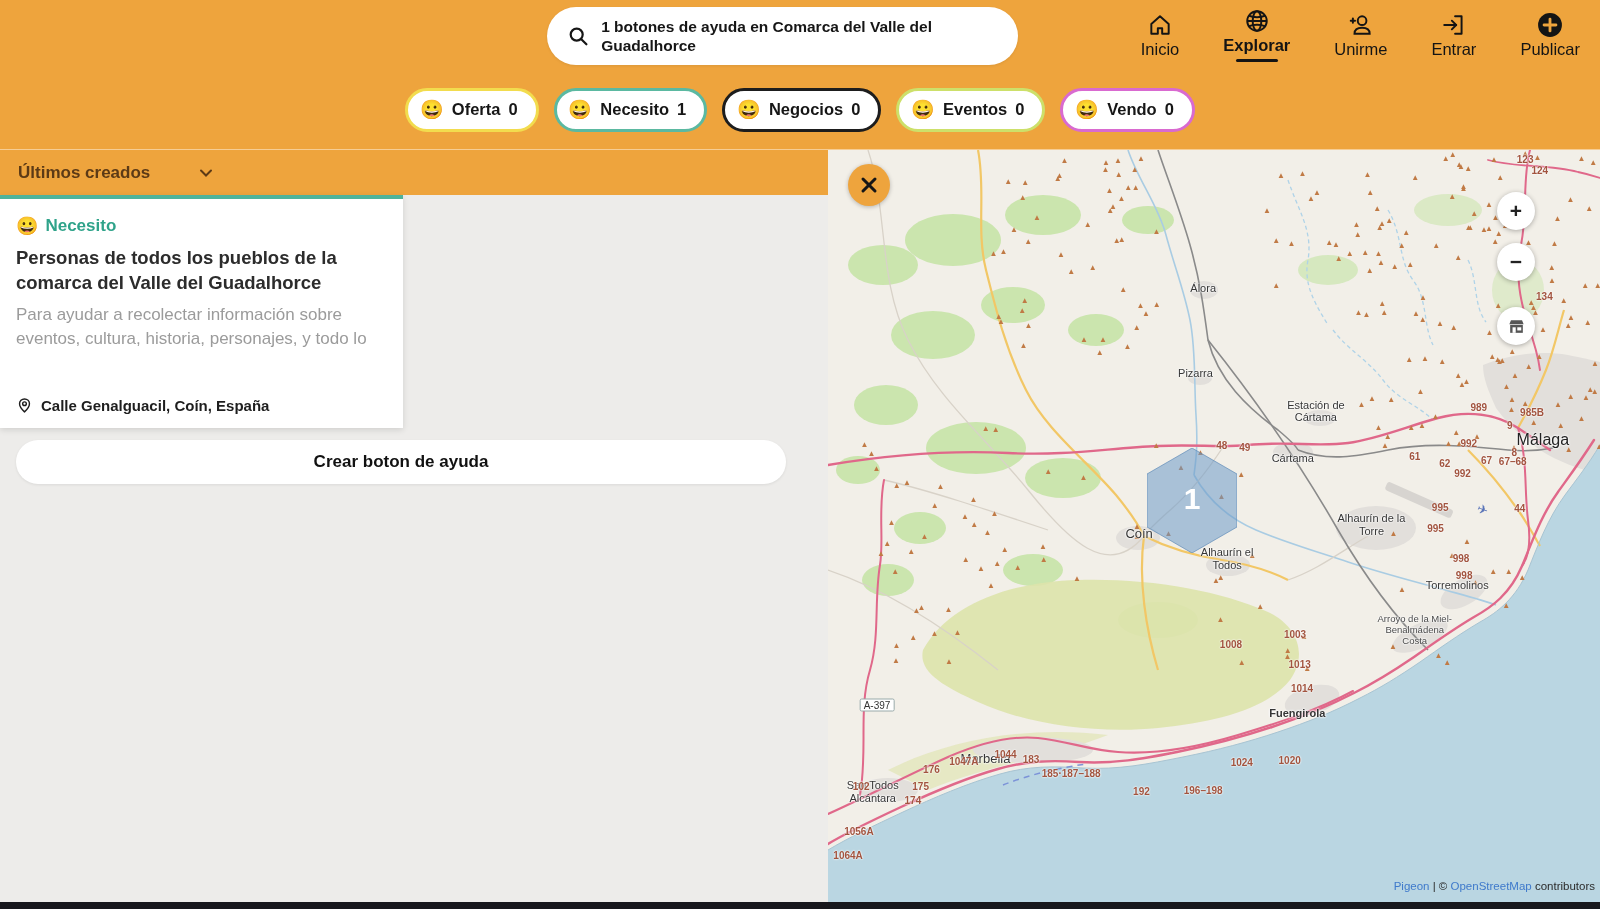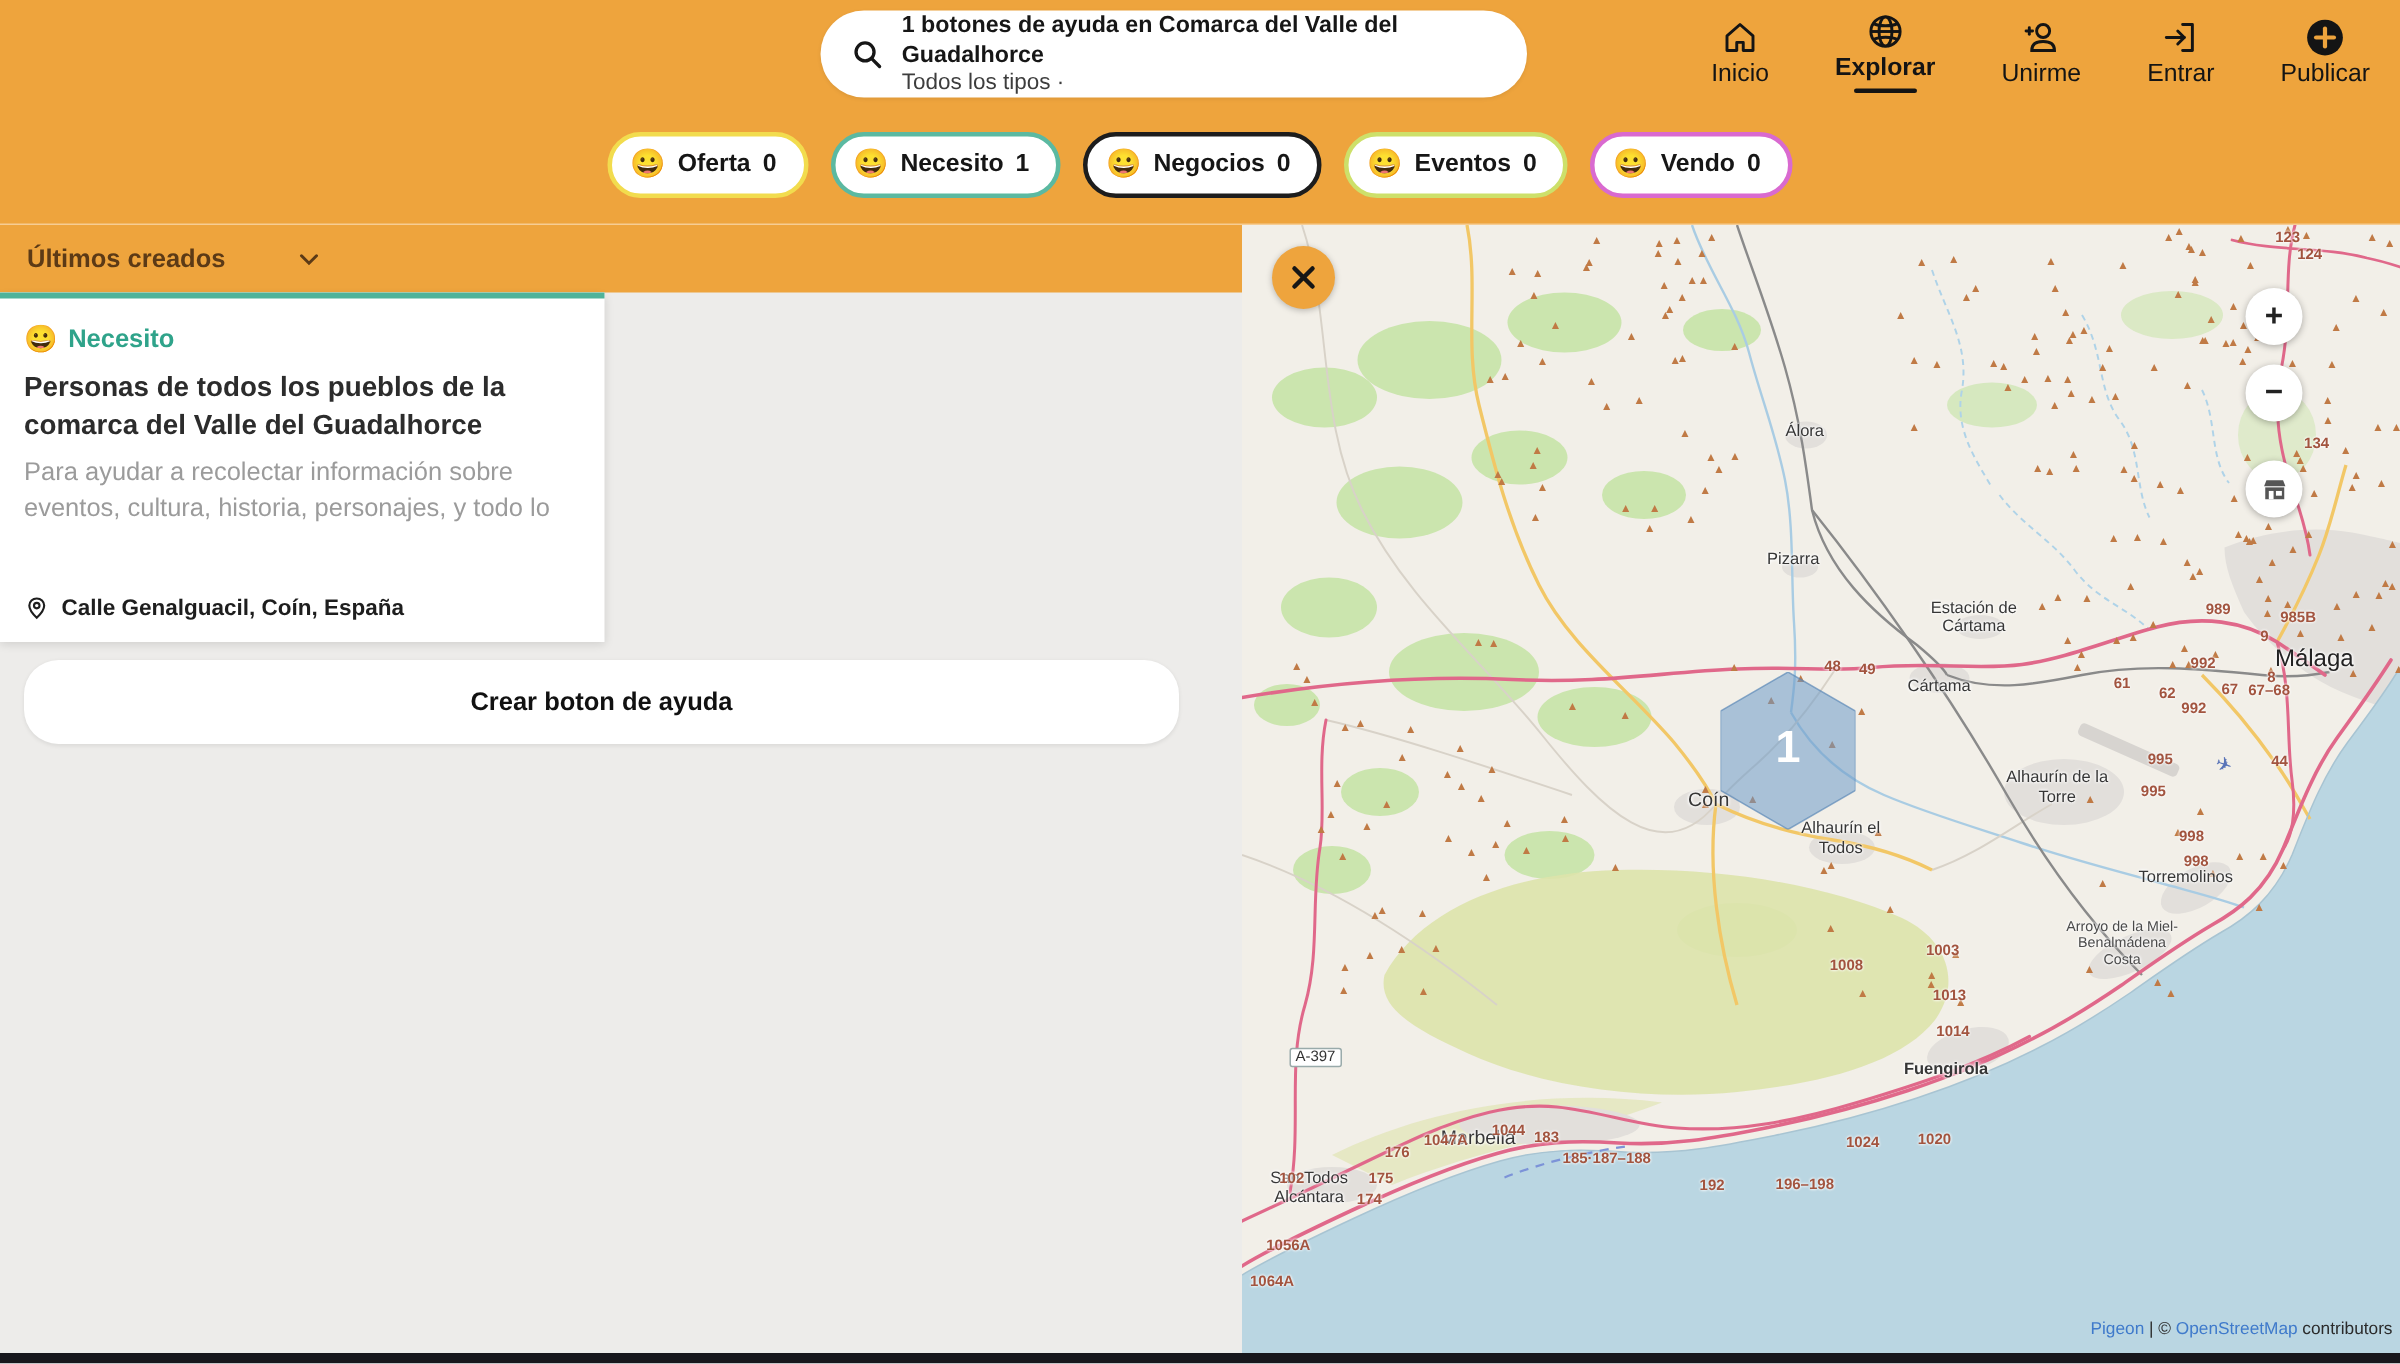--- a/index.html
+++ b/index.html
@@ -46,21 +46,21 @@
   .card { width:403px; background:#fff; border-top:4px solid #4FB39A; padding:16px 18px 14px 16px;
     height:233px; display:flex; flex-direction:column; box-shadow:0 2px 6px rgba(0,0,0,.12); cursor:pointer; }
   .card-type { display:flex; align-items:center; gap:7px; font-size:17px; font-weight:bold; color:#2FA38A; }
   .card-type .emoji { font-size:18px; }
   .card-title { font-size:18.5px; font-weight:bold; color:#2c2c2c; line-height:1.35; margin-top:9px; }
   .card-desc { font-size:17px; color:#9b9b9b; line-height:1.4; margin-top:7px;
     display:-webkit-box; -webkit-line-clamp:2; -webkit-box-orient:vertical; overflow:hidden; }
   .card-loc { margin-top:auto; display:flex; align-items:center; gap:8px; font-size:15px; font-weight:bold; color:#1e1e1e; }
 
   .hint { margin:26px 42px 0 16px; text-align:center; font-size:15px; color:#1f1f1f; }
-  .create-btn { display:block; margin:12px 42px 0 16px; width:calc(100% - 58px); height:56px; background:#fff;
+  .create-btn { display:block; margin:12px 42px 0 16px; width:calc(100% - 58px); height:44px; background:#fff;
     border:none; border-radius:23px; font-family:inherit; font-size:17px; font-weight:bold; color:#111;
     cursor:pointer; box-shadow:0 1px 3px rgba(0,0,0,.08); }
 
   
   .map { flex:1 1 auto; position:relative; overflow:hidden; background:#F2EFE8; }
   .map svg.base { position:absolute; inset:0; }
   #map-triangles span { position:absolute; transform:translate(-50%,-50%); font-size:8px; color:#C07A45; }
   #map-labels { position:absolute; inset:0; }
   .maplabel { position:absolute; transform:translate(-50%,-50%); font-size:11px; color:#363636; text-align:center;
     line-height:1.15; white-space:nowrap;
@@ -95,21 +95,20 @@
 
   <header class="header">
 
     <div class="searchbar">
       <svg width="24" height="24" viewBox="0 0 24 24" fill="none" stroke="#161616" stroke-width="2.4" stroke-linecap="round">
         <circle cx="10.5" cy="10.5" r="6.5"></circle>
           <line x1="15.5" y1="15.5" x2="21" y2="21"></line>
       </svg>
       <div>
         <div class="search-primary">1 botones de ayuda en Comarca del Valle del Guadalhorce</div>
-        <div class="search-secondary">Todos los tipos ·</div>
       </div>
     </div>
 
     <nav class="nav">
       <div class="nav-item">
         <svg width="26" height="26" viewBox="0 0 24 24" fill="none" stroke="#141414" stroke-width="1.8" stroke-linecap="round" stroke-linejoin="round">
           <path d="M4,11 L12,4 L20,11 V20 H14 V15 H10 V20 H4 Z"></path>
         </svg>
         <span class="lbl">Inicio</span>
       </div>

